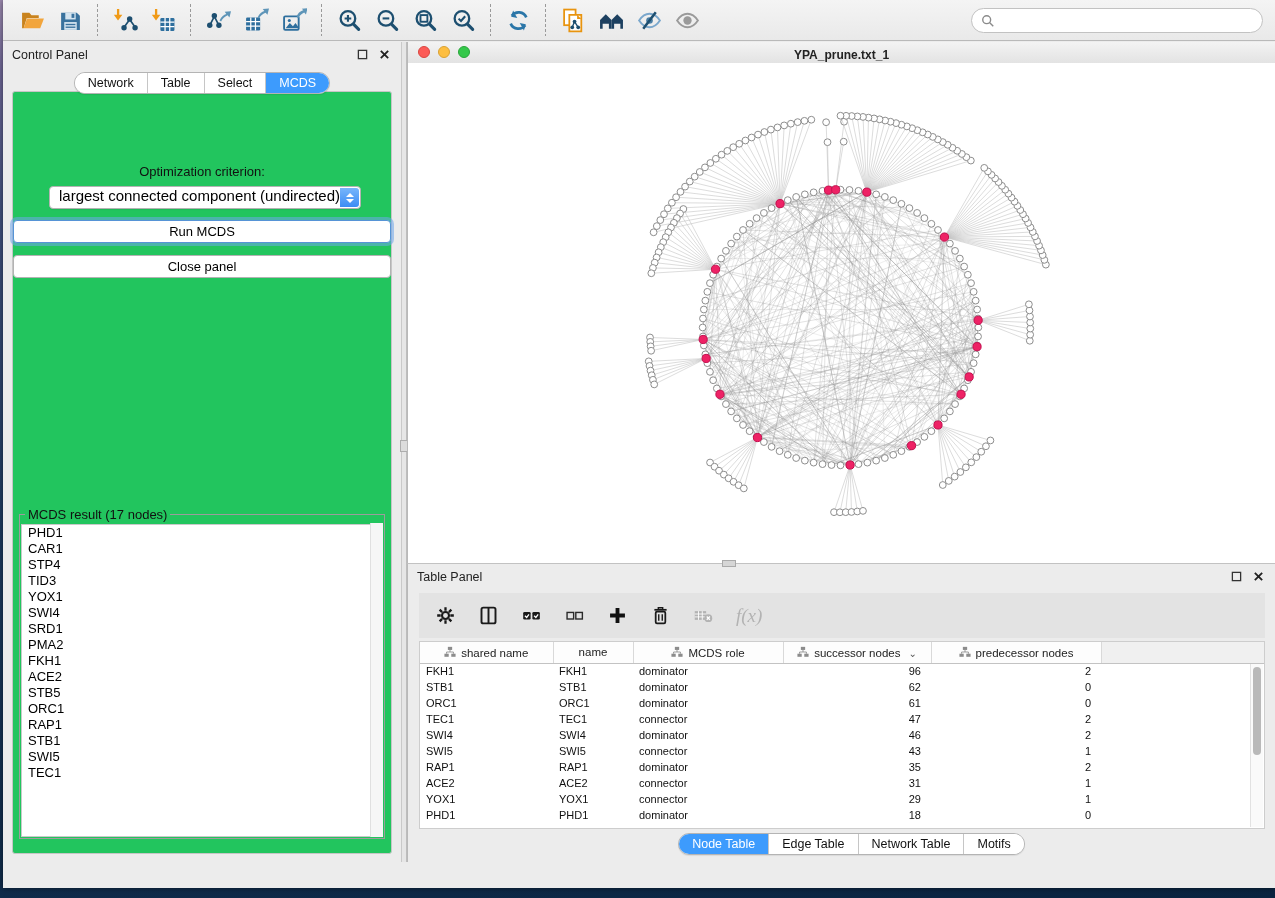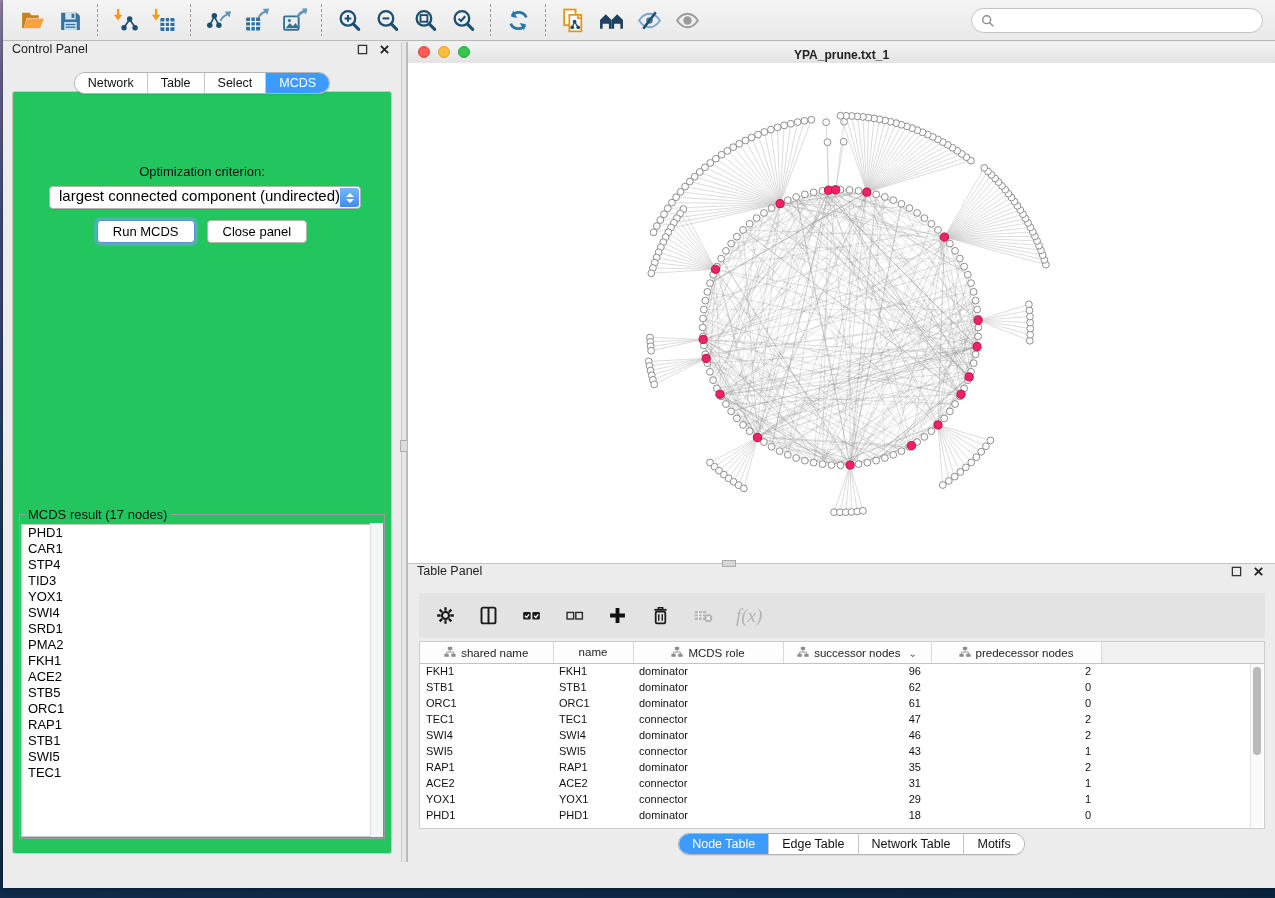--- a/index.html
+++ b/index.html
@@ -15,40 +15,40 @@
   .tb { width:38px; height:34px; border:none; background:transparent; display:flex; align-items:center; justify-content:center; cursor:pointer; }
   .tb svg { width:25px; height:25px; }
   .tsep { width:1px; height:32px; margin:0 8px; background-image:linear-gradient(#9a9a9a 55%, transparent 45%); background-size:1px 5px; }
   .search { position:absolute; right:12px; top:8px; width:292px; height:25px; background:#fff;
             border:1px solid #c2c2c2; border-radius:13px; display:flex; align-items:center; padding:0 9px; }
   .search svg { width:14px; height:14px; flex:0 0 auto; }
   .search input { border:none; outline:none; flex:1; margin-left:6px; font-size:12px; background:transparent; }
 
   
   .cpanel { position:absolute; left:0; top:42px; width:398px; bottom:26px; }
-  .panel-head { height:25px; display:flex; align-items:flex-start; padding:0 9px; font-size:12.5px; color:#222; }
+  .panel-head { height:25px; display:flex; align-items:center; padding:0 9px; font-size:12.5px; color:#222; }
   .panel-head .ttl { flex:1; }
   .winbtn { width:15px; height:15px; margin-left:7px; display:flex; align-items:center; justify-content:center; cursor:pointer; }
   .cp-box { position:absolute; left:9px; right:9px; top:49px; bottom:8px; background:#22c55e;
             border:1px solid #c6c6c6; border-radius:3px; }
   .cp-tabs { position:absolute; top:30px; left:0; right:0; display:flex; justify-content:center; z-index:5; }
   .seg { display:flex; border:1px solid #b4b4b4; border-radius:11px; overflow:hidden; background:#fff; box-shadow:0 1px 1px rgba(0,0,0,.08); }
   .seg .tab { padding:3px 13px; font-size:12.5px; background:#fff; color:#111; border-right:1px solid #c6c6c6; cursor:pointer; }
   .seg .tab:last-child { border-right:none; }
   .seg .tab.active { background:#3d9bfd; color:#fff; }
   .opt-label { position:absolute; top:72px; left:0; right:0; text-align:center; font-size:13px; color:#111; }
   .dropdown { position:absolute; top:94px; left:36px; width:312px; height:23px; background:#fff;
               border:1px solid #b3b3b3; border-radius:4px; font-size:15px; display:flex; align-items:flex-start;
               padding-left:9px; cursor:pointer; box-shadow:0 1px 1px rgba(0,0,0,.06); }
   .dd-step { position:absolute; right:1px; top:1px; bottom:1px; width:19px; border-radius:0 3px 3px 0;
              background:linear-gradient(#77b6fb,#3c8cf4); display:flex; flex-direction:column; align-items:center; justify-content:center; gap:2px; }
   .dd-step span { width:0; height:0; border-left:4px solid transparent; border-right:4px solid transparent; }
   .dd-up { border-bottom:4px solid #fff; }
   .dd-dn { border-top:4px solid #fff; }
-  .btn-row { position:absolute; top:128px; left:0; right:0; display:flex; justify-content:center; gap:12px; }
+  .btn-row { position:absolute; top:128px; left:0; right:0; display:flex; justify-content:center; gap:12px;flex-direction:column; }
   .mbtn { font-size:13px; padding:3px 15px; background:#fff; border:1px solid #b3b3b3; border-radius:4px; cursor:pointer; }
   .mbtn.focused { border-color:#5694d6; box-shadow:0 0 0 3px rgba(110,165,235,.55); }
   fieldset.mcds { position:absolute; left:6px; right:6px; top:415px; bottom:14px;
                   border:1px solid #9c9c9c; padding:0; background:transparent; }
   fieldset.mcds legend { font-size:13px; color:#111; margin-left:5px; padding:0 3px; }
   .mcds-list { position:absolute; left:1px; right:1px; top:2px; bottom:1px; background:#fff;
                border:1px solid #c9c9c9; overflow:hidden; }
   .mcds-item { font-size:13px; line-height:16px; padding-left:6px; color:#000; }
   .mcds-sb { position:absolute; top:1px; bottom:1px; right:1px; width:13px; background:#f6f6f6; border-left:1px solid #e0e0e0; }
 

